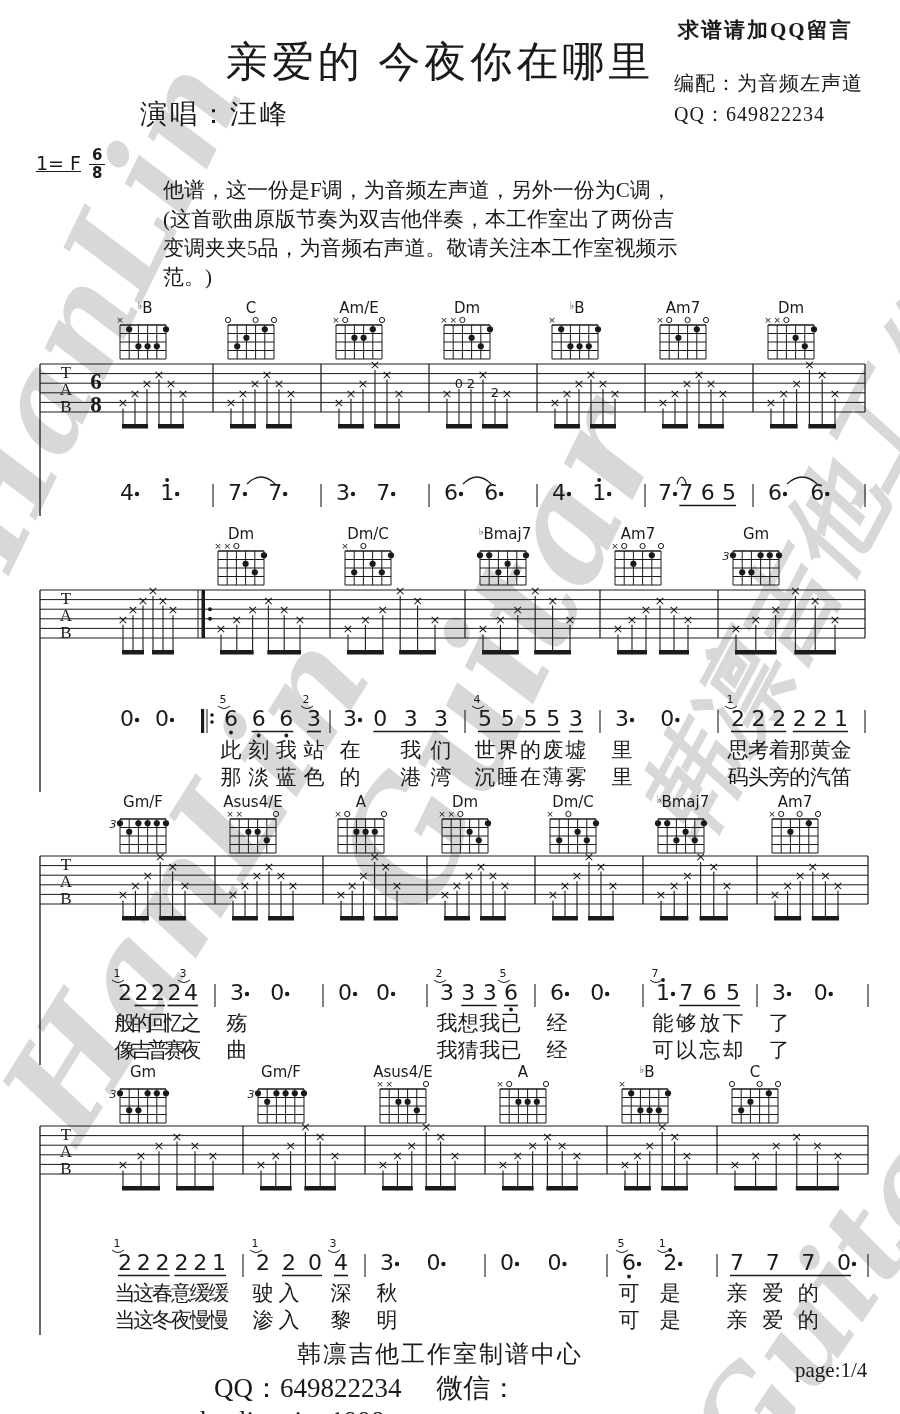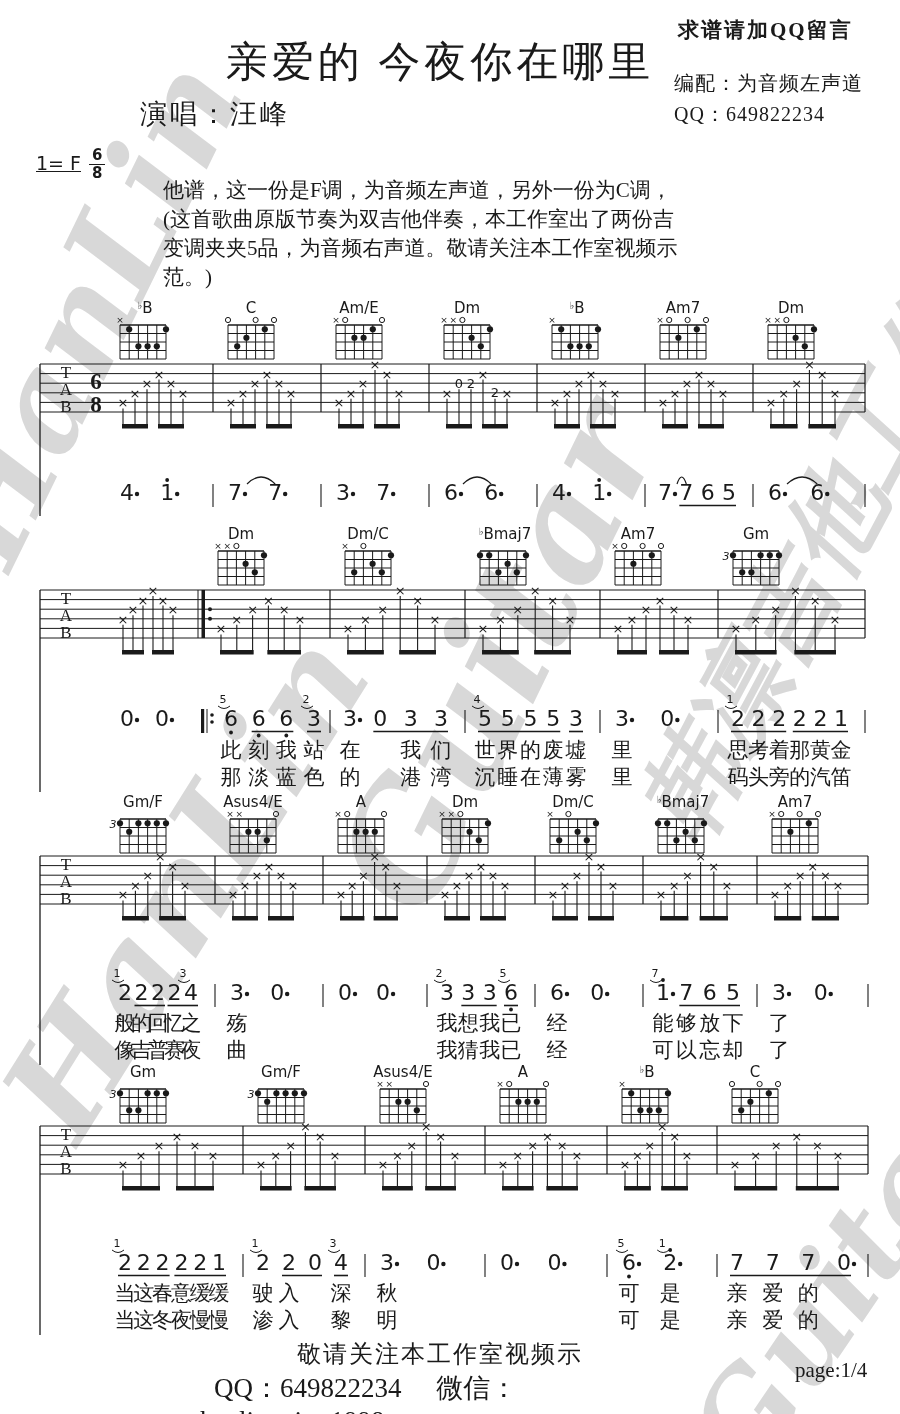--- a/index.html
+++ b/index.html
@@ -1335,18 +1335,18 @@
         <text x="737" y="1300" font-size="21" fill="#1a1a1a" text-anchor="middle" font-family="&quot;Liberation Serif&quot;,&quot;DejaVu Serif&quot;, serif" font-style="normal" font-weight="normal">亲</text>
         <text x="737" y="1327" font-size="21" fill="#1a1a1a" text-anchor="middle" font-family="&quot;Liberation Serif&quot;,&quot;DejaVu Serif&quot;, serif" font-style="normal" font-weight="normal">亲</text>
         <text x="772.6666666666666" y="1300" font-size="21" fill="#1a1a1a" text-anchor="middle" font-family="&quot;Liberation Serif&quot;,&quot;DejaVu Serif&quot;, serif" font-style="normal" font-weight="normal">爱</text>
         <text x="772.6666666666666" y="1327" font-size="21" fill="#1a1a1a" text-anchor="middle" font-family="&quot;Liberation Serif&quot;,&quot;DejaVu Serif&quot;, serif" font-style="normal" font-weight="normal">爱</text>
         <text x="808.3333333333334" y="1300" font-size="21" fill="#1a1a1a" text-anchor="middle" font-family="&quot;Liberation Serif&quot;,&quot;DejaVu Serif&quot;, serif" font-style="normal" font-weight="normal">的</text>
         <text x="808.3333333333334" y="1327" font-size="21" fill="#1a1a1a" text-anchor="middle" font-family="&quot;Liberation Serif&quot;,&quot;DejaVu Serif&quot;, serif" font-style="normal" font-weight="normal">的</text>
       </g>
     </g>
   </svg>
 
-<div class="abs" id="f-studio">敬请关注本工作室视频示</div>
+<div class="abs" id="f-studio">韩凛吉他工作室制谱中心</div>
 <div class="abs" id="f-contacts">
   <span>QQ：649822234</span>
   <span>微信：hanlinguitar1998</span>
 </div>
 <div class="abs" id="f-page">page:1/4</div>
 
 </body></html>

